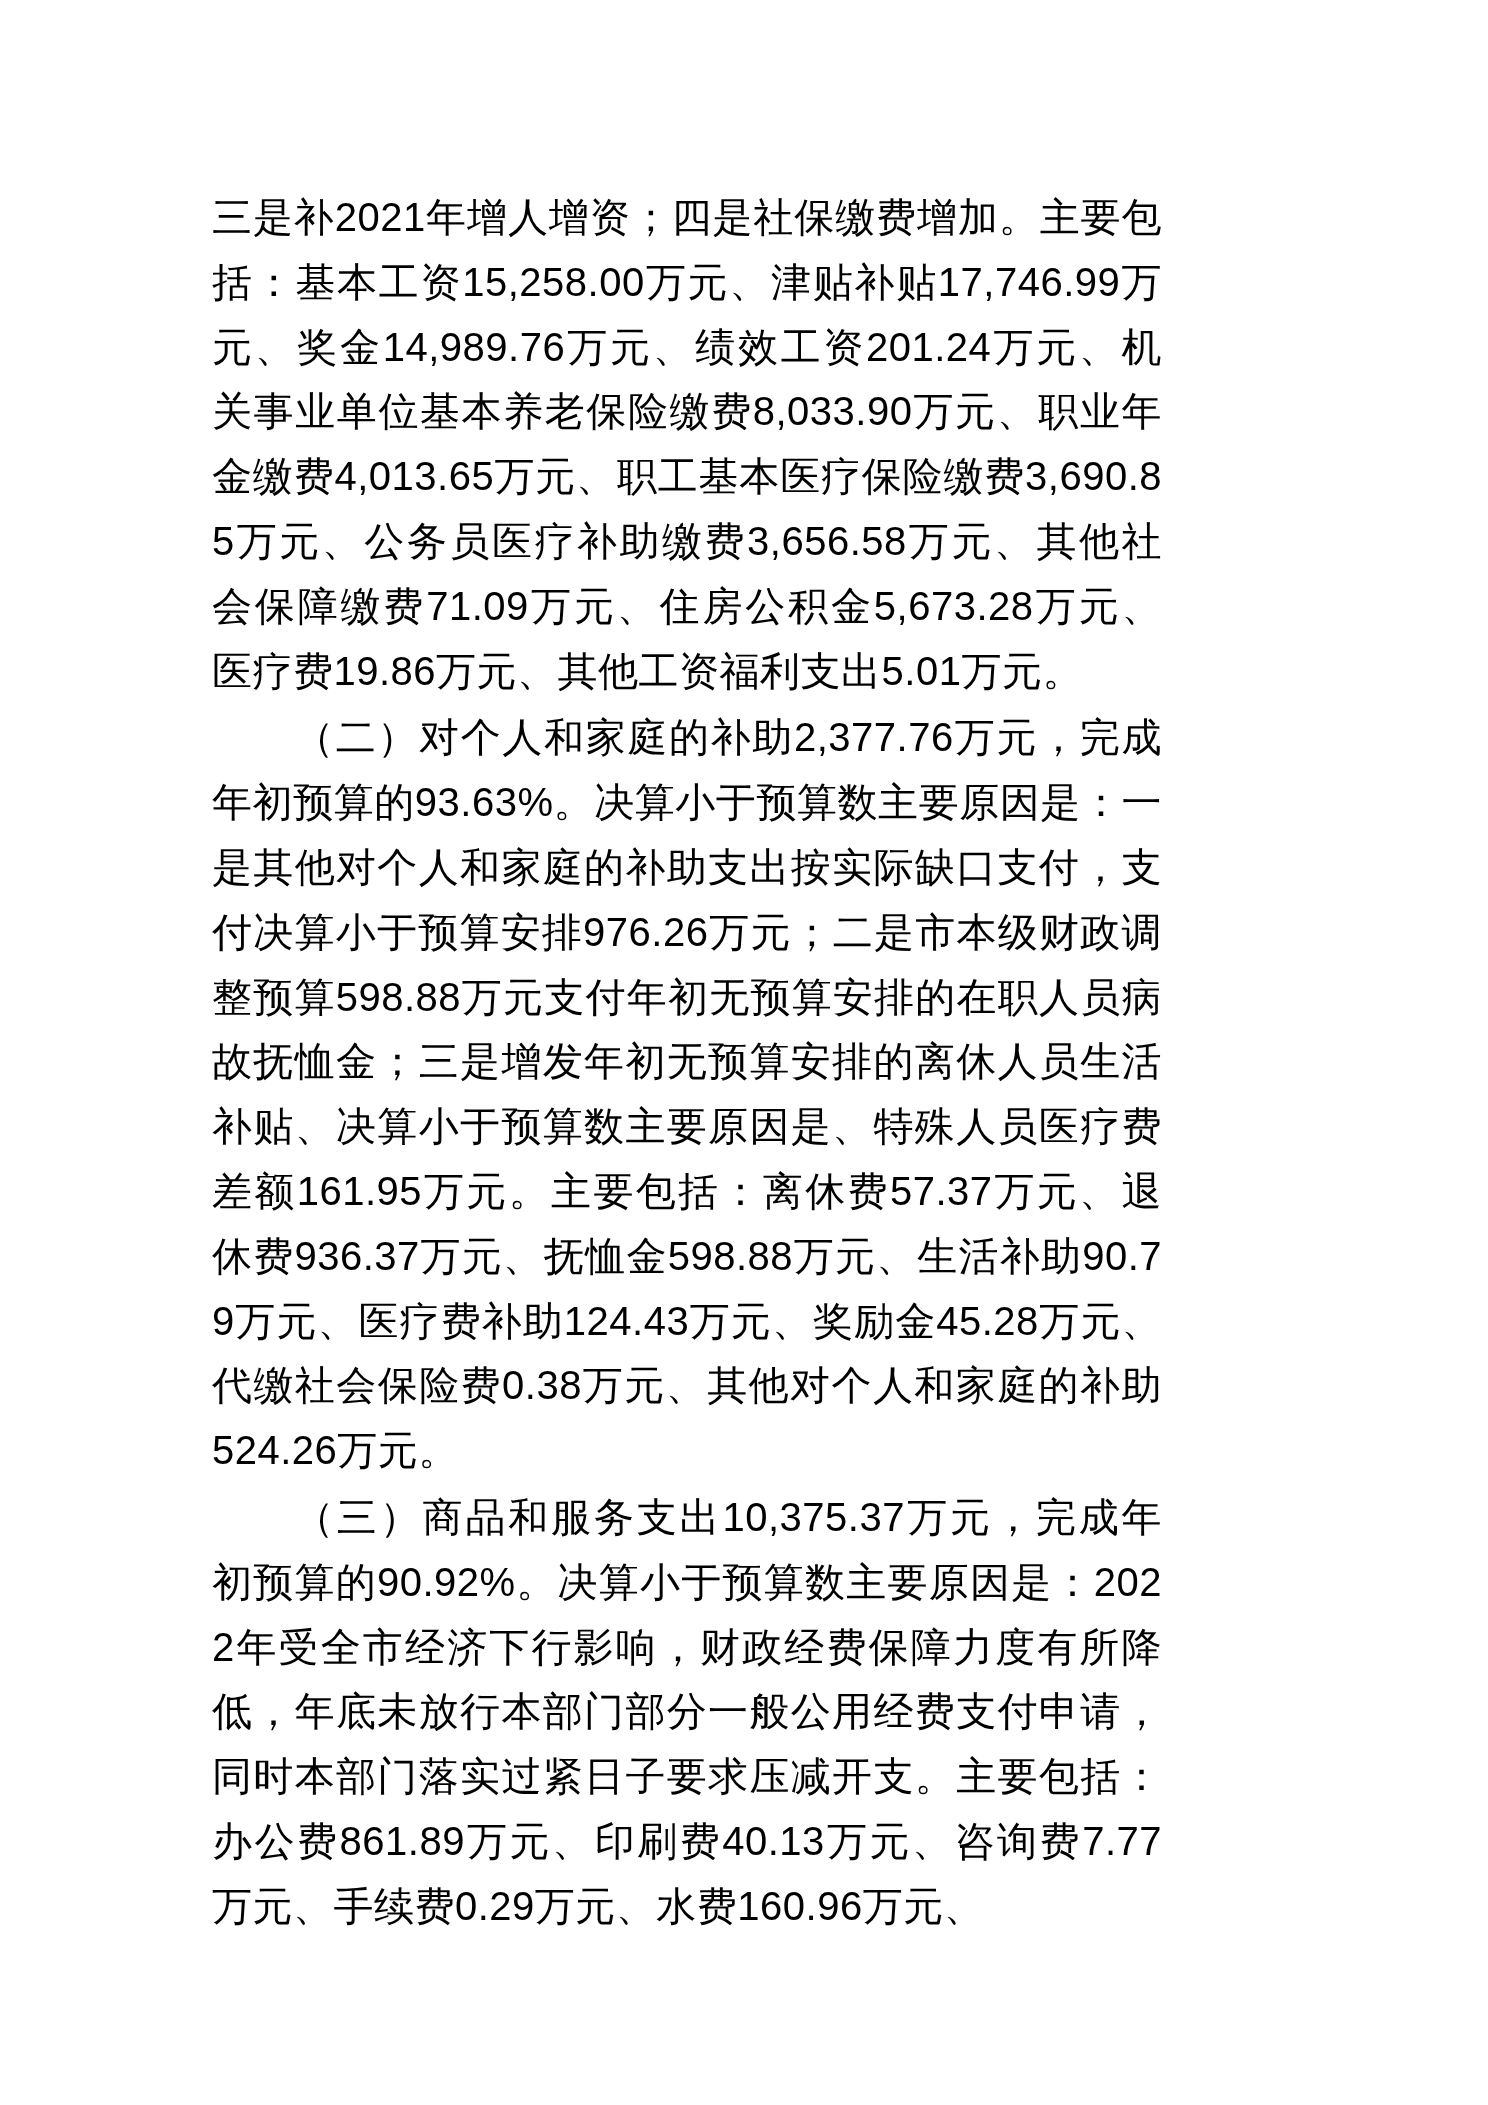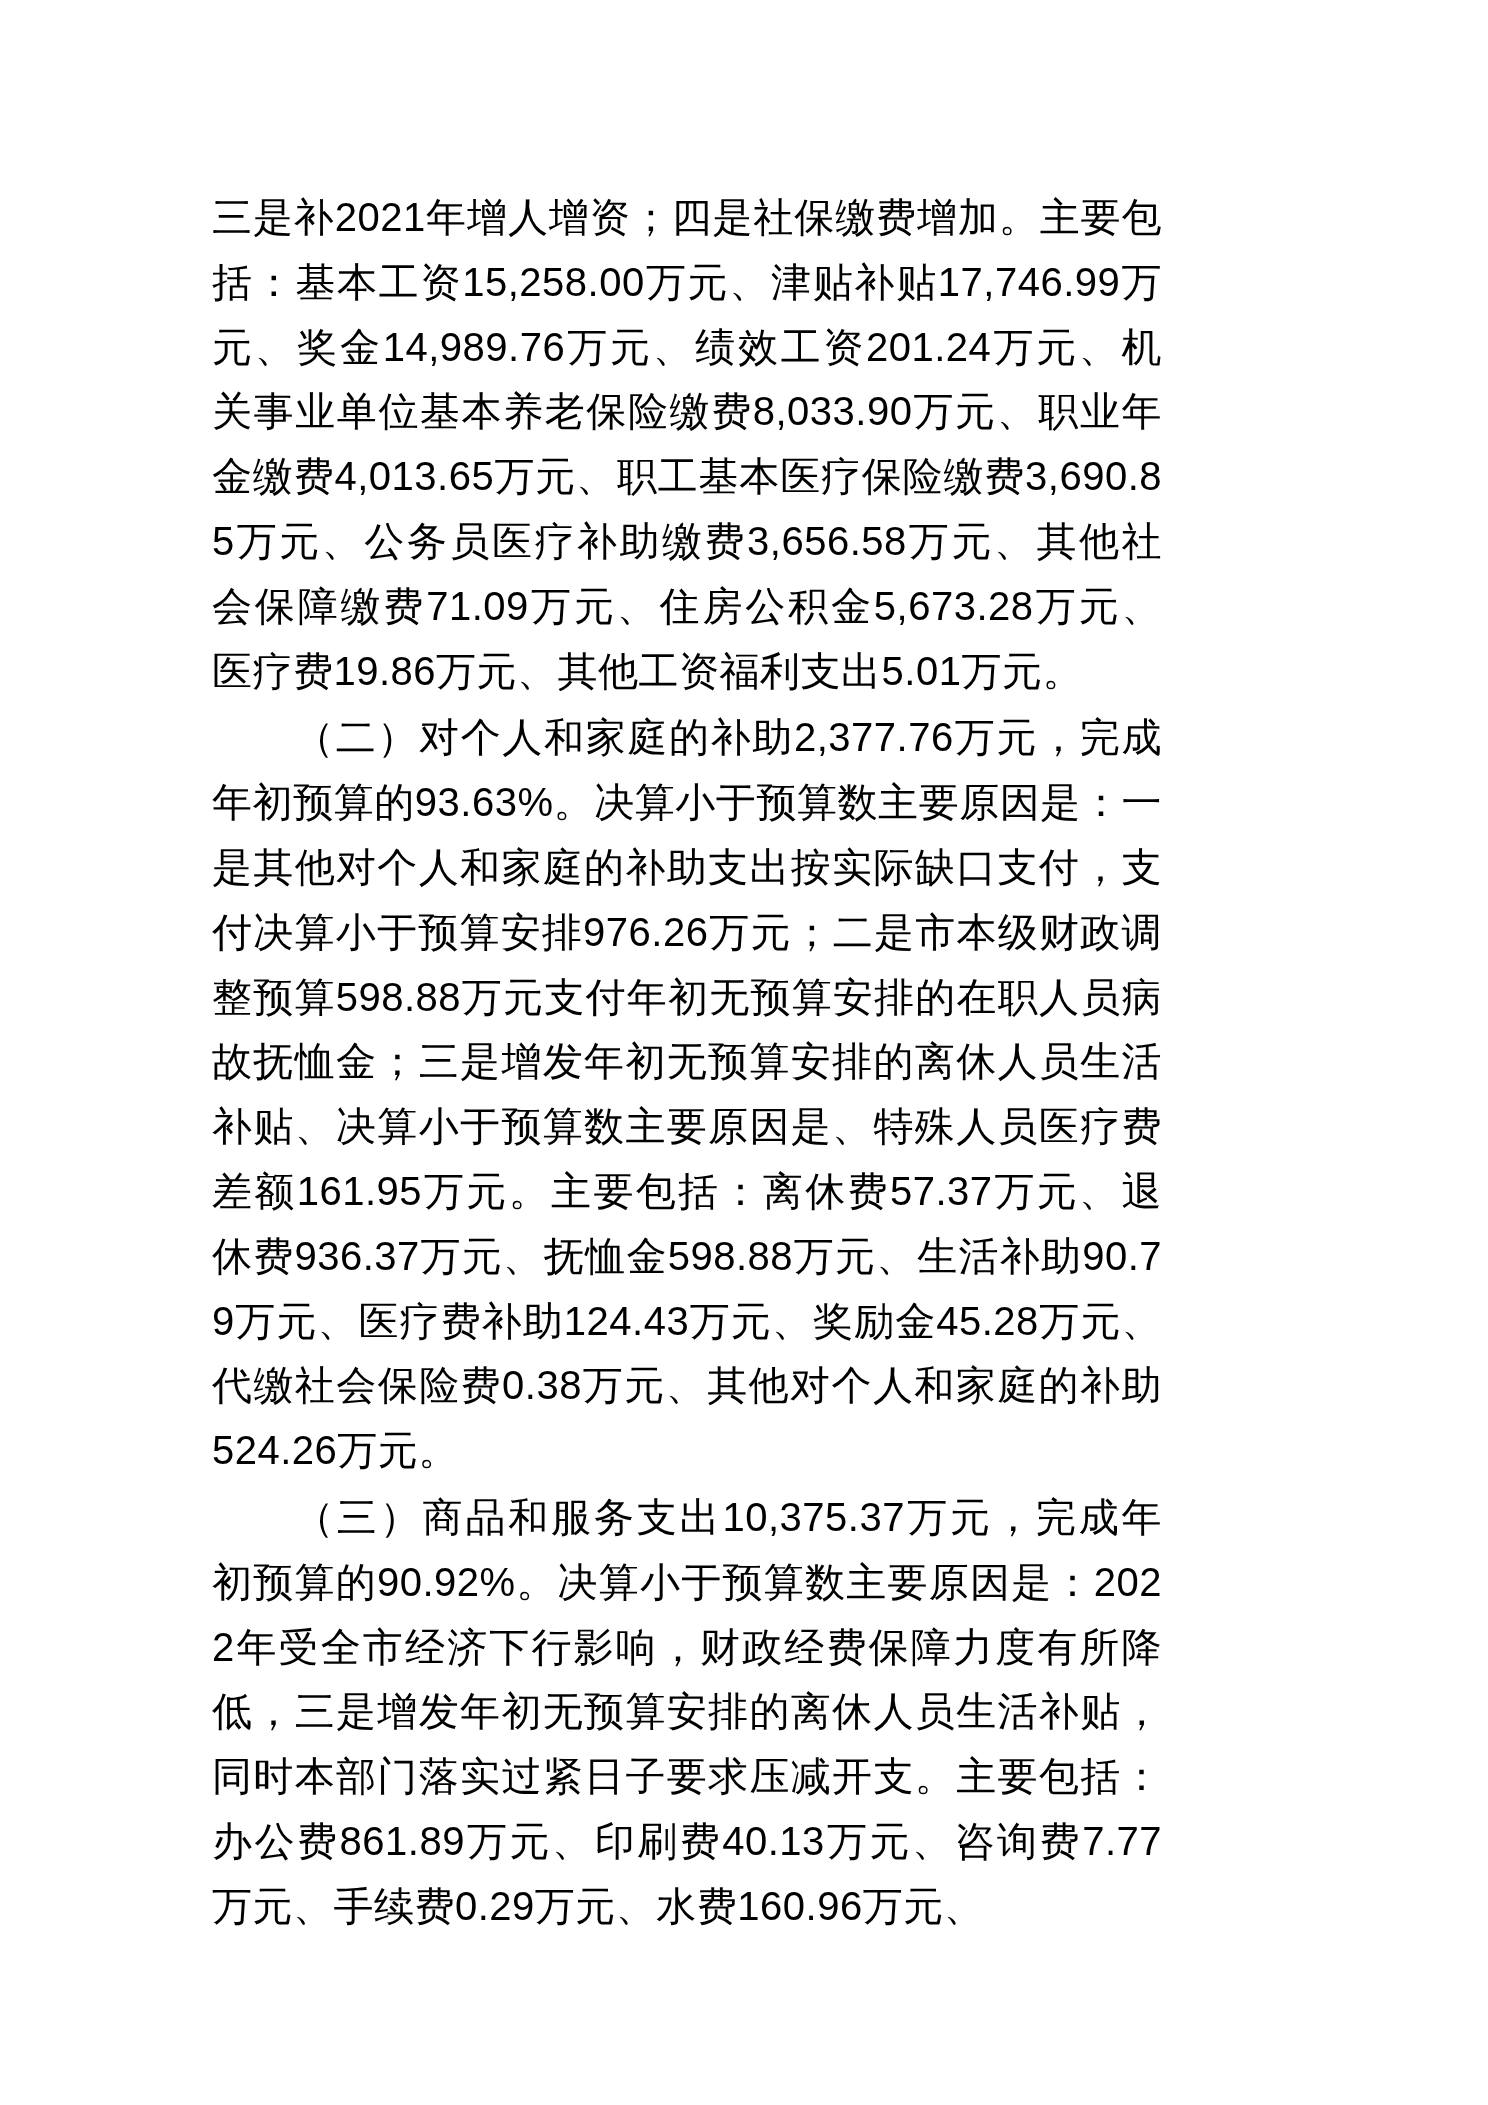--- a/index.html
+++ b/index.html
@@ -38,15 +38,15 @@
     text-indent: 82px;
   }
 </style>
 </head>
 <body>
 
 <div class="page">
   <div class="doc-body">
     <p class="para">三是补2021年增人增资；四是社保缴费增加。主要包括：基本工资15,258.00万元、津贴补贴17,746.99万元、奖金14,989.76万元、绩效工资201.24万元、机关事业单位基本养老保险缴费8,033.90万元、职业年金缴费4,013.65万元、职工基本医疗保险缴费3,690.85万元、公务员医疗补助缴费3,656.58万元、其他社会保障缴费71.09万元、住房公积金5,673.28万元、医疗费19.86万元、其他工资福利支出5.01万元。</p>
     <p class="para indent">（二）对个人和家庭的补助2,377.76万元，完成年初预算的93.63%。决算小于预算数主要原因是：一是其他对个人和家庭的补助支出按实际缺口支付，支付决算小于预算安排976.26万元；二是市本级财政调整预算598.88万元支付年初无预算安排的在职人员病故抚恤金；三是增发年初无预算安排的离休人员生活补贴、决算小于预算数主要原因是、特殊人员医疗费差额161.95万元。主要包括：离休费57.37万元、退休费936.37万元、抚恤金598.88万元、生活补助90.79万元、医疗费补助124.43万元、奖励金45.28万元、代缴社会保险费0.38万元、其他对个人和家庭的补助524.26万元。</p>
-    <p class="para indent">（三）商品和服务支出10,375.37万元，完成年初预算的90.92%。决算小于预算数主要原因是：2022年受全市经济下行影响，财政经费保障力度有所降低，三是增发年初无预算安排的离休人员生活补贴，同时本部门落实过紧日子要求压减开支。主要包括：办公费861.89万元、印刷费40.13万元、咨询费7.77万元、手续费0.29万元、水费160.96万元、</p>
+    <p class="para indent">（三）商品和服务支出10,375.37万元，完成年初预算的90.92%。决算小于预算数主要原因是：2022年受全市经济下行影响，财政经费保障力度有所降低，年底未放行本部门部分一般公用经费支付申请，同时本部门落实过紧日子要求压减开支。主要包括：办公费861.89万元、印刷费40.13万元、咨询费7.77万元、手续费0.29万元、水费160.96万元、</p>
   </div>
 </div>
 
 </body></html>

